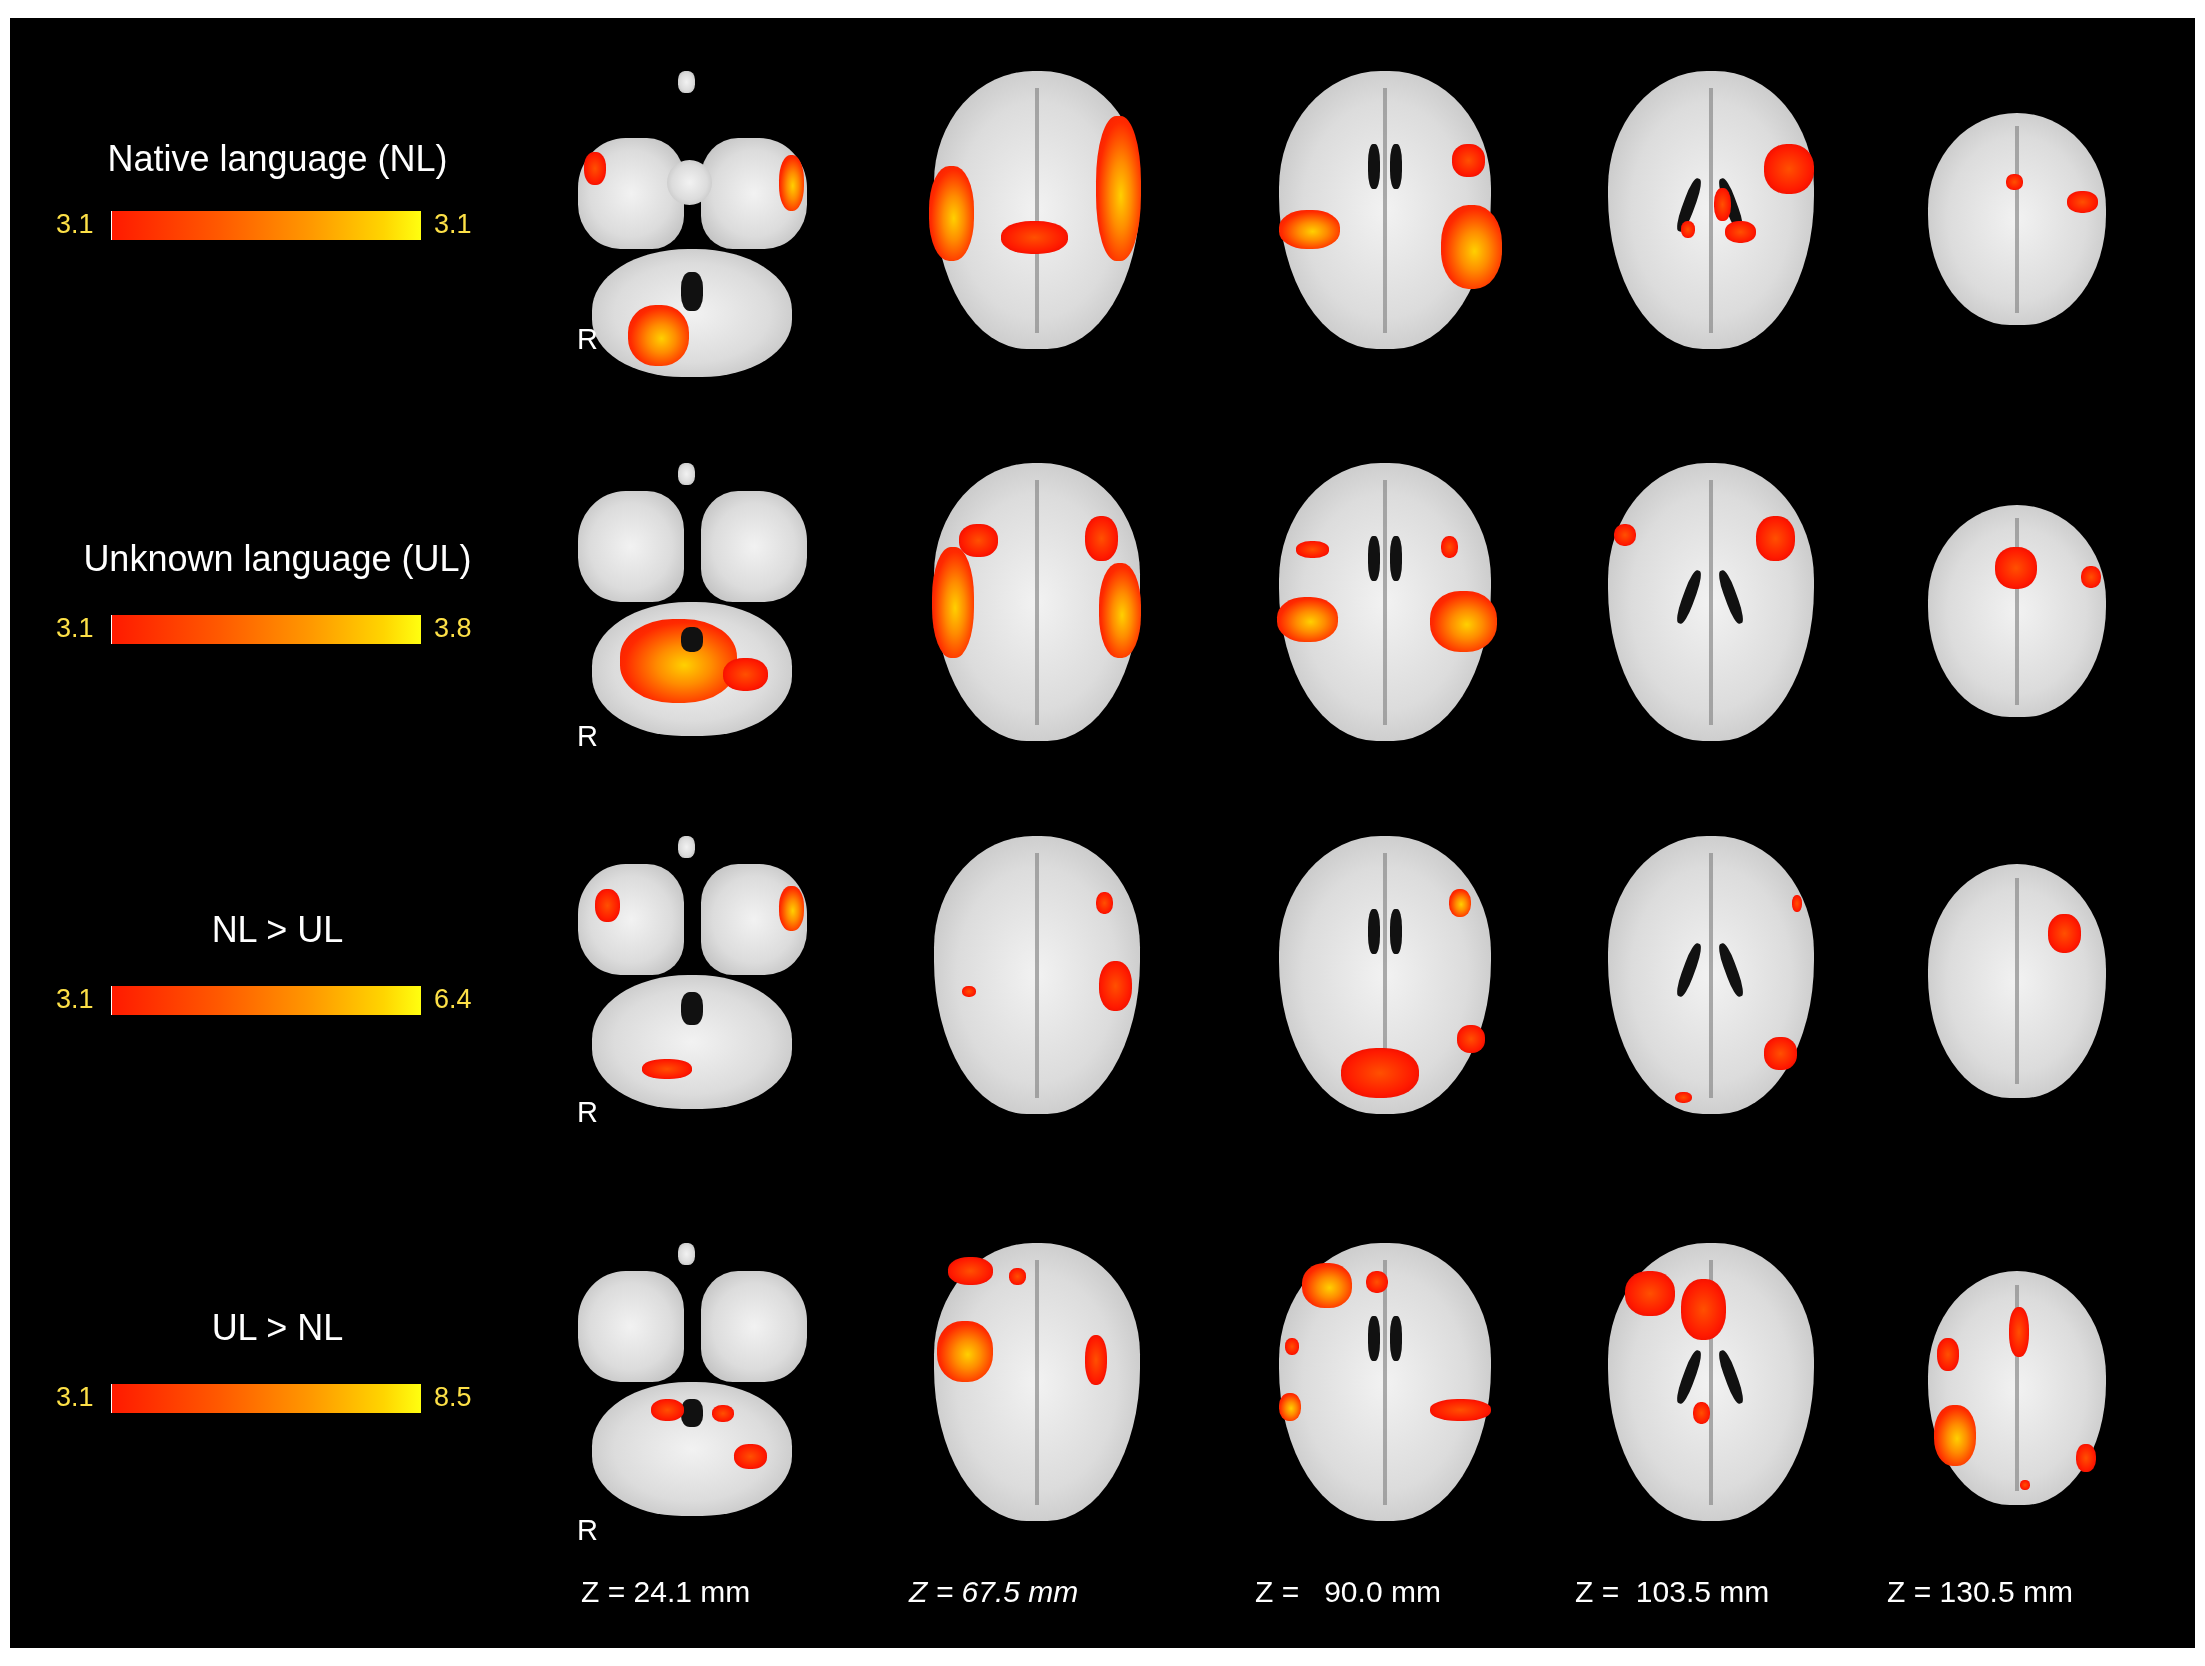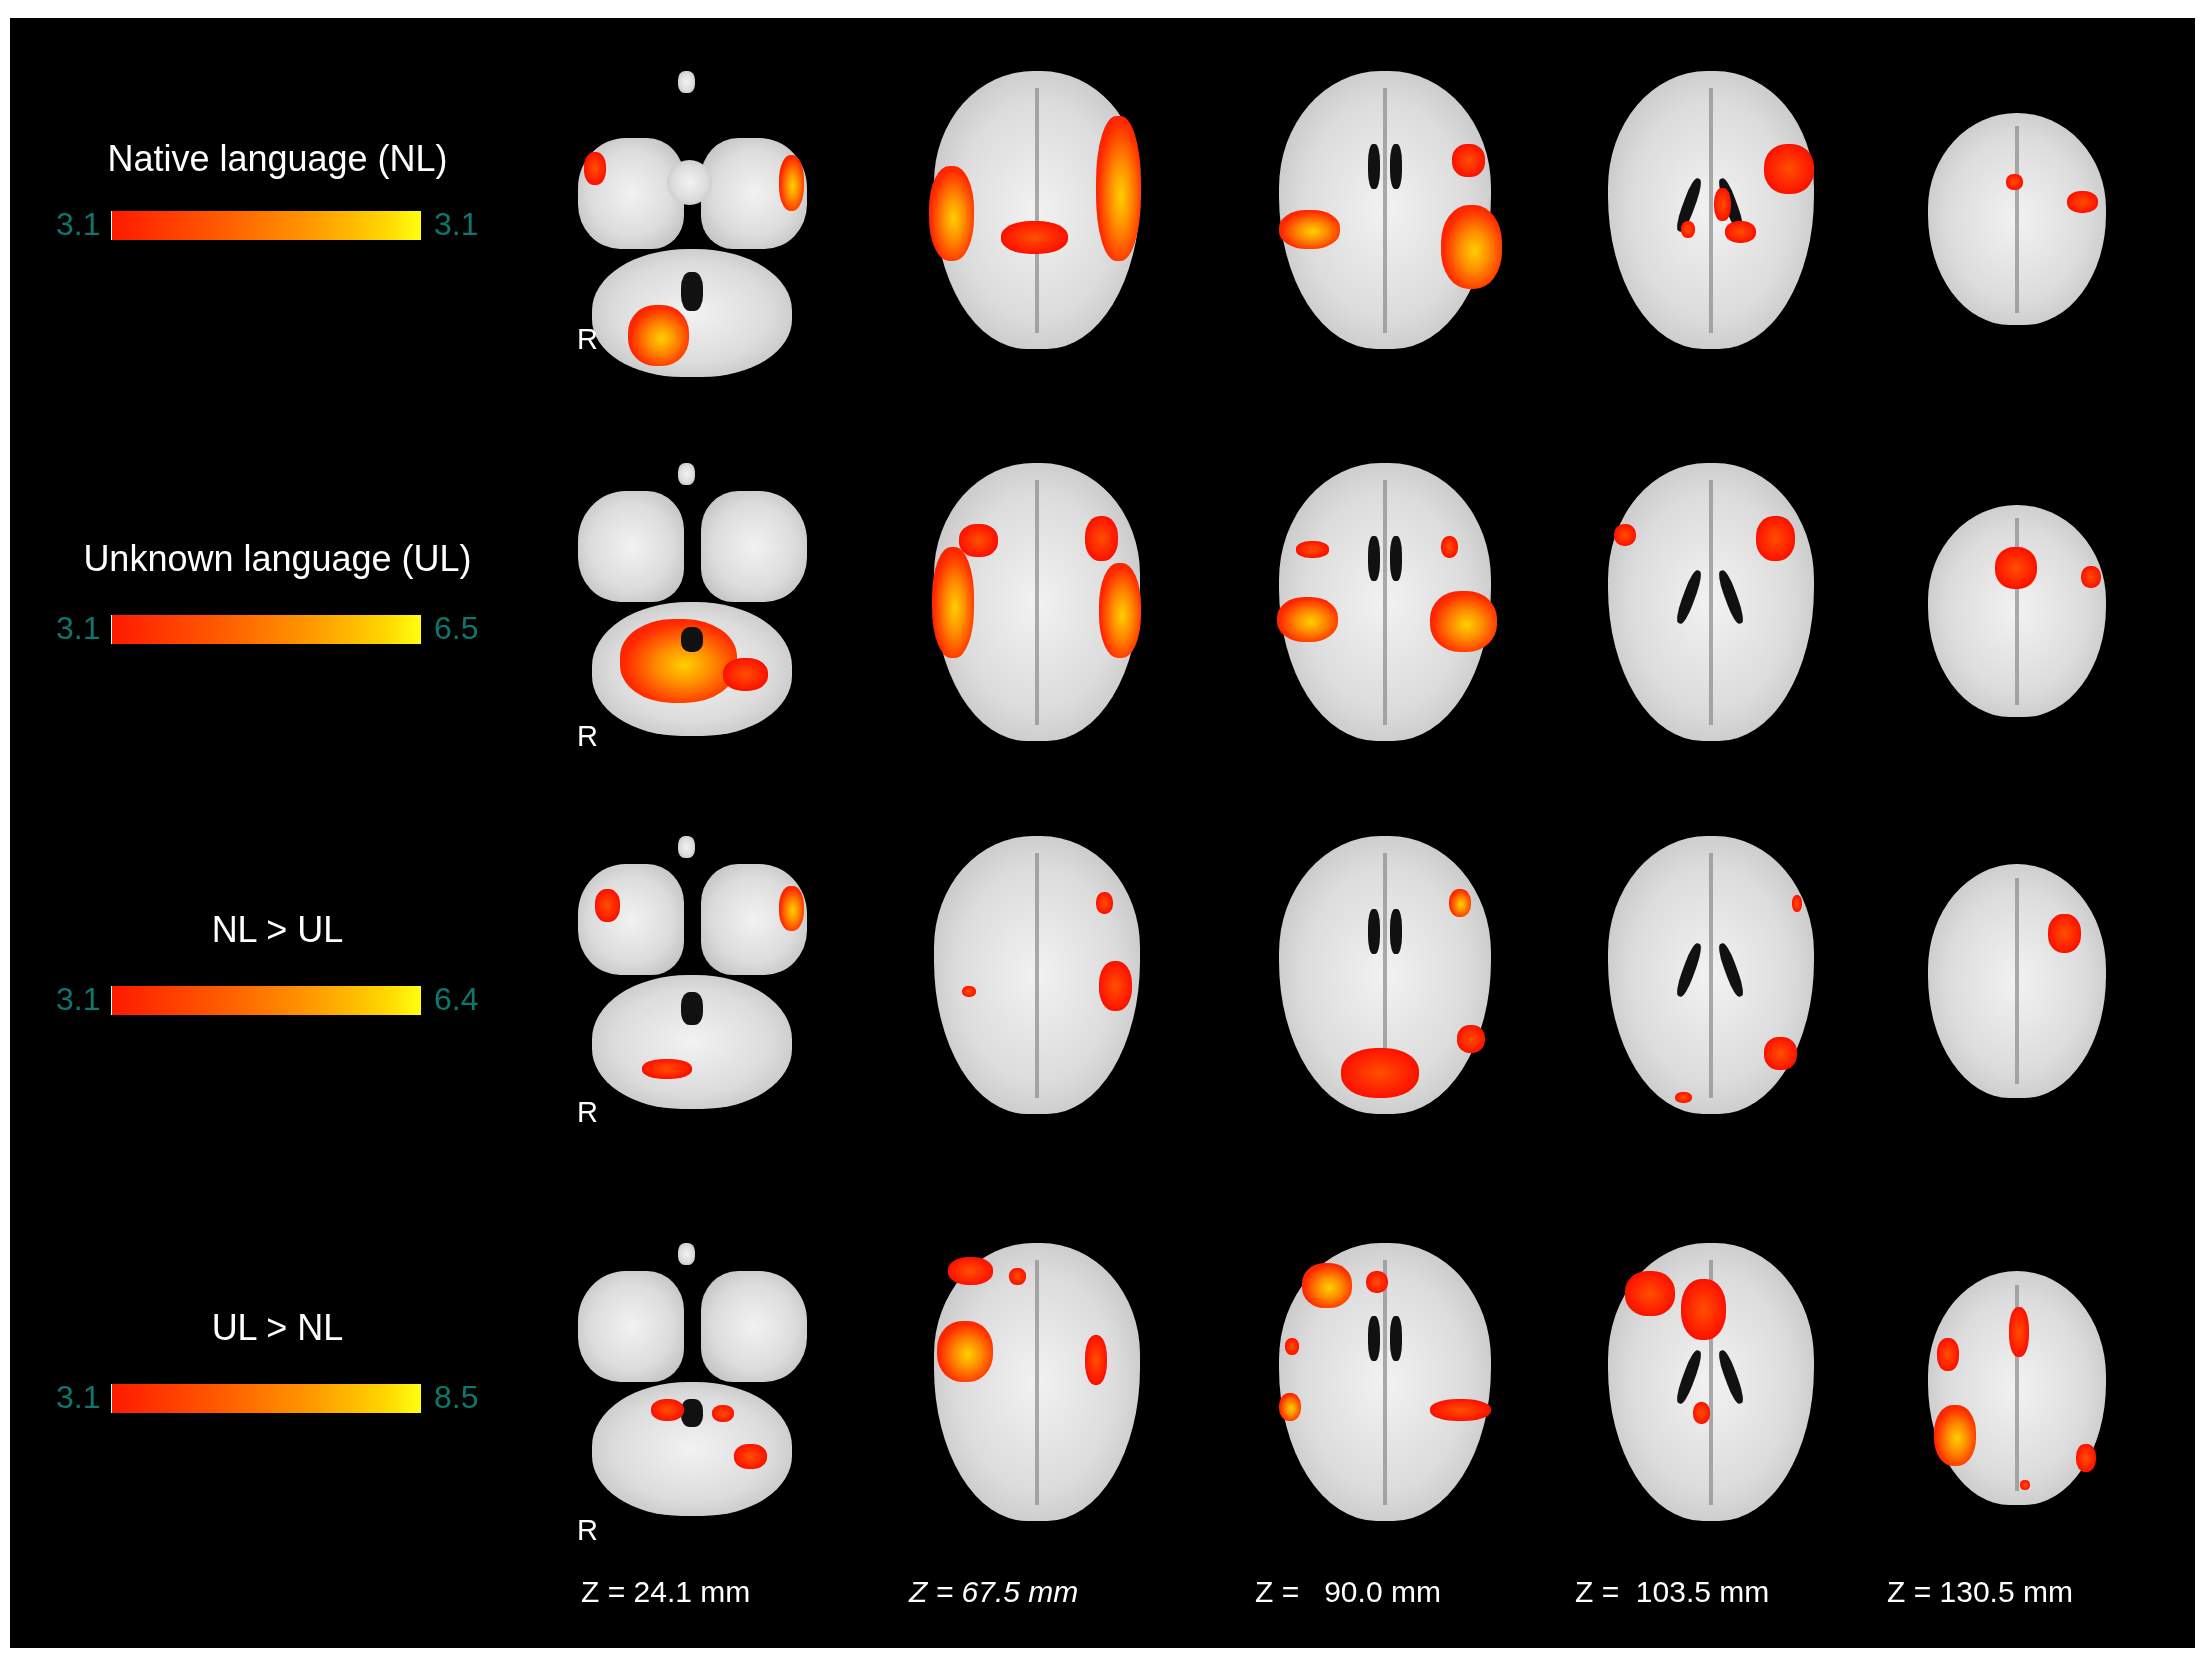--- a/index.html
+++ b/index.html
@@ -1,21 +1,21 @@
 <!DOCTYPE html>
 <html style="font-size:9px"><head>
 <meta charset="utf-8">
 <style>
   html, body { margin:0; padding:0; background:#ffffff; }
   body { width:2205px; height:1666px; position:relative; overflow:hidden; font-family:"Liberation Sans", sans-serif; }
   #panel { position:absolute; left:10px; top:18.4px; width:2185px; height:1630px; background:#000; }
   .legend { position:absolute; left:0; width:535px; color:#fff; }
   .legend-title { position:absolute; left:0; width:535px; text-align:center; font-size:36px; line-height:1; }
   .cbar-row { position:absolute; left:0; width:535px; height:33px; }
-  .cbar-min, .cbar-max { position:absolute; font-size:32px; line-height:33px; color:#0f766e; }
+  .cbar-min, .cbar-max { position:absolute; font-size:27px; line-height:33px; color:#fde047; }
   .cbar-min { left:46px; }
   .cbar-max { left:424px; }
   .cbar { position:absolute; left:101px; top:2.2px; width:309px; height:29px; border-left:1.7px solid #fff;
           background:linear-gradient(to right, #ff1a00 0%, #ff5a00 35%, #ff9a00 65%, #ffd500 88%, #ffff10 100%); }
   .slice { position:absolute; }
   .brain { position:absolute; background:radial-gradient(ellipse at 50% 50%, #f2f2f2 0%, #dcdcdc 55%, #c6c6c6 80%, #9a9a9a 100%); }
   .brain.hemi::after { content:""; position:absolute; left:calc(50% - 1.7px); top:6%; width:3.3px; height:88%; background:#8a8a8a; opacity:0.7; }
   .vent { position:absolute; background:#111; border-radius:40%; }
   .blob { position:absolute; border-radius:45%; background:radial-gradient(ellipse at 55% 55%, #ffd000 0%, #ff8c00 30%, #ff2a00 65%, #f01000 100%); }
   .blob.red { background:radial-gradient(ellipse at 50% 50%, #ff5000 0%, #ff1a00 60%, #e00000 100%); }
@@ -33,21 +33,21 @@
       <span class="cbar-min">3.1</span>
       <div class="cbar"></div>
       <span class="cbar-max">3.1</span>
     </div>
   </div>
   <div class="legend" style="top:523px;">
     <div class="legend-title" style="top:0;">Unknown language (UL)</div>
     <div class="cbar-row" style="top:71px;">
       <span class="cbar-min">3.1</span>
       <div class="cbar"></div>
-      <span class="cbar-max">6.5</span>
+      <span class="cbar-max">3.8</span>
     </div>
   </div>
   <div class="legend" style="top:894px;">
     <div class="legend-title" style="top:0;">NL &gt; UL</div>
     <div class="cbar-row" style="top:71px;">
       <span class="cbar-min">3.1</span>
       <div class="cbar"></div>
       <span class="cbar-max">6.4</span>
     </div>
   </div>

